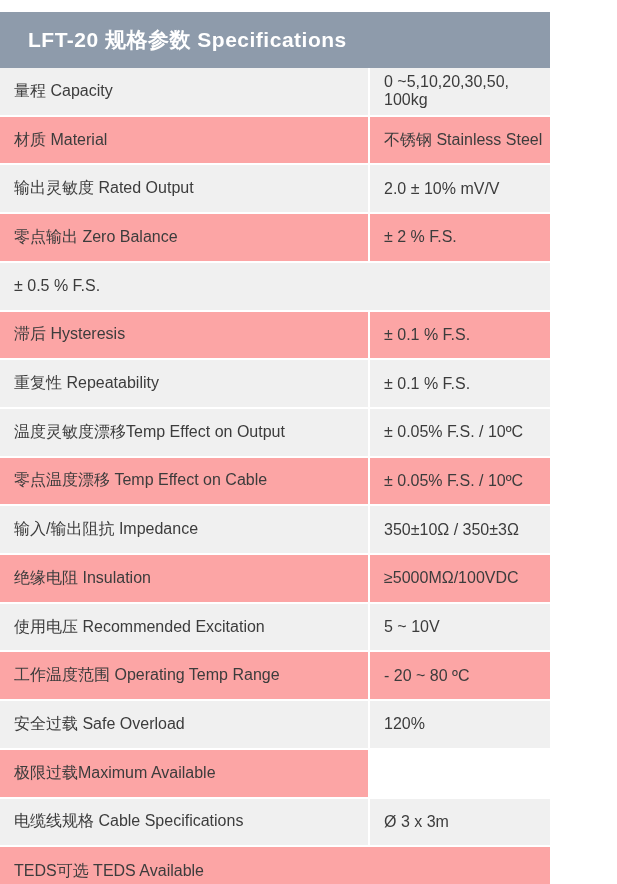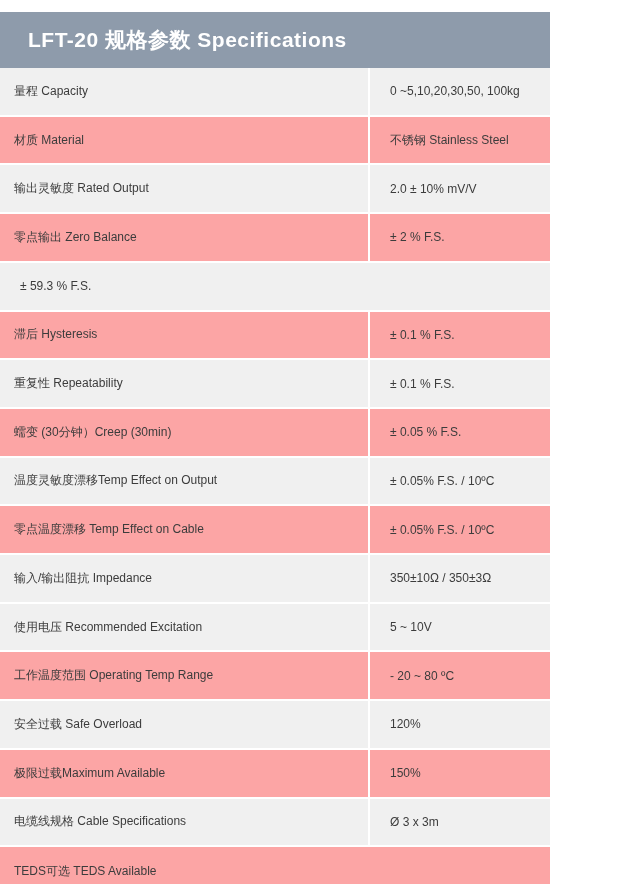--- a/index.html
+++ b/index.html
@@ -45,32 +45,32 @@
     flex: 1 1 0;
     min-height: 0;
     align-items: stretch;
   }
   .row.odd .cell { background: #f0f0f0; }
   .row.even .cell { background: #fca5a5; }
   .cell {
     display: flex;
     align-items: center;
     box-sizing: border-box;
-    font-size: 12px;
+    font-size: 16px;
     color: #3c3c3c;
     border-bottom: 2px solid #ffffff;
   }
   .cell-label {
     width: 370px;
     padding-left: 14px;
     border-right: 2px solid #ffffff;
   }
   .cell-value {
     flex: 1;
-    padding-left: 20px;
+    padding-left: 14px;
   }
   .row.full .cell-label {
     width: 100%;
     border-right: none;
   }
   .row:last-child .cell {
     border-bottom: none;
   }
 </style>
 </head>
@@ -96,72 +96,71 @@
       <div class="cell cell-label">输出灵敏度 Rated Output</div>
       <div class="cell cell-value">2.0 ± 10% mV/V</div>
     </div>
 
     <div class="row even">
       <div class="cell cell-label">零点输出  Zero Balance</div>
       <div class="cell cell-value">± 2 % F.S.</div>
     </div>
 
     <div class="row odd">
-      <div class="cell cell-value">± 59.3 % F.S.</div>
+      <div class="cell cell-value">± 0.5 % F.S.</div>
     </div>
 
     <div class="row even">
       <div class="cell cell-label">滞后 Hysteresis</div>
       <div class="cell cell-value">± 0.1 % F.S.</div>
     </div>
 
     <div class="row odd">
       <div class="cell cell-label">重复性 Repeatability</div>
       <div class="cell cell-value">± 0.1 % F.S.</div>
     </div>
 
-    <div class="row even">
-      <div class="cell cell-label">蠕变 (30分钟）Creep (30min)</div>
-      <div class="cell cell-value">± 0.05 % F.S.</div>
-    </div>
 
     <div class="row odd">
       <div class="cell cell-label">温度灵敏度漂移Temp Effect on Output</div>
       <div class="cell cell-value">± 0.05% F.S. / 10ºC</div>
     </div>
 
     <div class="row even">
       <div class="cell cell-label">零点温度漂移 Temp Effect on Cable</div>
       <div class="cell cell-value">± 0.05% F.S. / 10ºC</div>
     </div>
 
     <div class="row odd">
       <div class="cell cell-label">输入/输出阻抗 Impedance</div>
       <div class="cell cell-value">350±10Ω / 350±3Ω</div>
     </div>
 
+    <div class="row even">
+      <div class="cell cell-label">绝缘电阻  Insulation</div>
+      <div class="cell cell-value">≥5000MΩ/100VDC</div>
+    </div>
 
     <div class="row odd">
       <div class="cell cell-label">使用电压 Recommended Excitation</div>
       <div class="cell cell-value">5 ~ 10V</div>
     </div>
 
     <div class="row even">
       <div class="cell cell-label">工作温度范围 Operating Temp  Range</div>
       <div class="cell cell-value">- 20 ~ 80 ºC</div>
     </div>
 
     <div class="row odd">
       <div class="cell cell-label">安全过载 Safe Overload</div>
       <div class="cell cell-value">120%</div>
     </div>
 
     <div class="row even">
       <div class="cell cell-label">极限过载Maximum Available</div>
-      <div class="cell cell-value">150%</div>
     </div>
 
     <div class="row odd">
       <div class="cell cell-label">电缆线规格 Cable Specifications</div>
       <div class="cell cell-value">Ø 3 x 3m</div>
     </div>
 
     <div class="row even full">
       <div class="cell cell-label">TEDS可选 TEDS Available</div>
 

